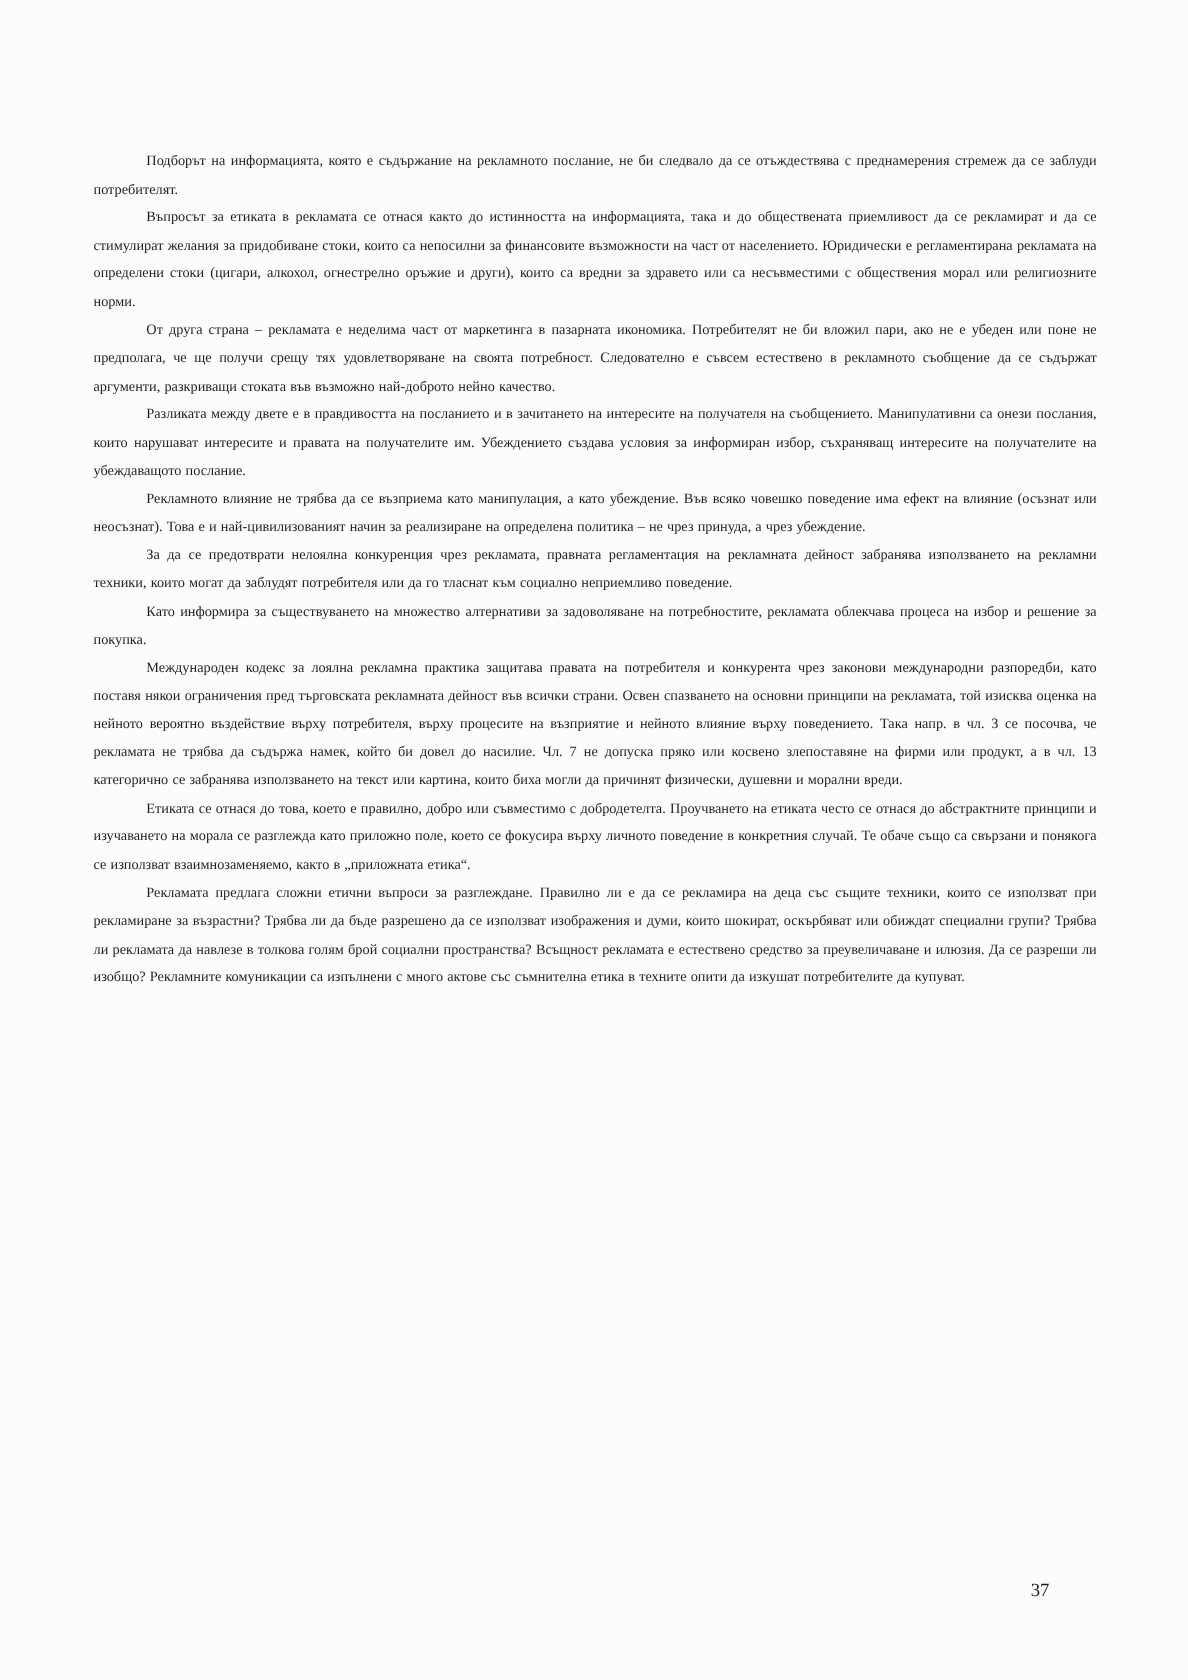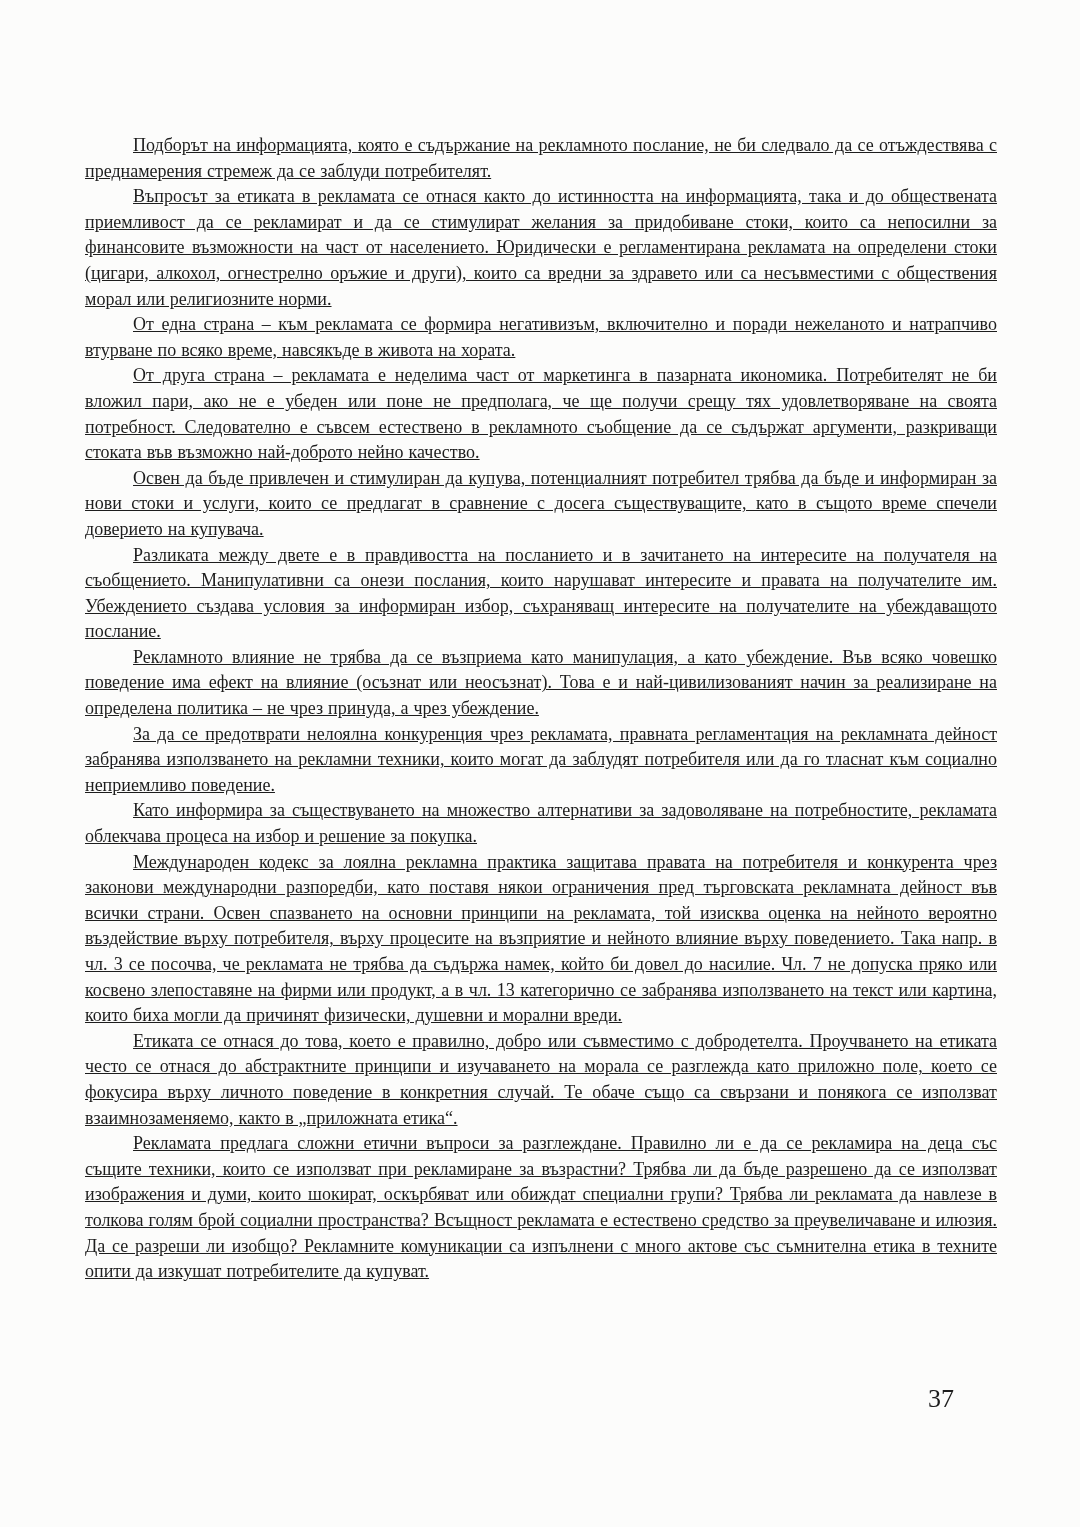--- a/index.html
+++ b/index.html
@@ -12,51 +12,48 @@
     height: 1527px;
     background: var(--paper, #fcfcfb);
     overflow: hidden;
   }
   .text-block {
     position: absolute;
     left: 85px;
     top: 133px;
     width: 912px;
     font-family: "Liberation Serif", "DejaVu Serif", serif;
-    font-size: 18px;
+    font-size: 13px;
     line-height: 25.6px;
     color: var(--ink, #1d1d1d);
     text-align: justify;
-    text-decoration: underline;
   }
   .text-block p {
     margin: 0;
     padding: 0;
     text-indent: 48px;
     word-spacing: 0.5px;
   }
   .page-number {
     position: absolute;
-    top: 1384px;
+    top: 1436px;
     right: 126px;
     font-family: "Liberation Serif", "DejaVu Serif", serif;
-    font-size: 26px;
+    font-size: 17px;
     color: var(--ink, #1d1d1d);
   }
 </style>
 </head>
 <body>
 
 <div class="page">
   <div class="text-block">
       <p>Подборът на информацията, която е съдържание на рекламното послание, не би следвало да се отъждествява с преднамерения стремеж да се заблуди потребителят.</p>
       <p>Въпросът за етиката в рекламата се отнася както до истинността на информацията, така и до обществената приемливост да се рекламират и да се стимулират желания за придобиване стоки, които са непосилни за финансовите възможности на част от населението. Юридически е регламентирана рекламата на определени стоки (цигари, алкохол, огнестрелно оръжие и други), които са вредни за здравето или са несъвместими с обществения морал или религиозните норми.</p>
-      <p>От една страна – към рекламата се формира негативизъм, включително и поради нежеланото и натрапчиво втурване по всяко време, навсякъде в живота на хората.</p>
       <p>От друга страна – рекламата е неделима част от маркетинга в пазарната икономика. Потребителят не би вложил пари, ако не е убеден или поне не предполага, че ще получи срещу тях удовлетворяване на своята потребност. Следователно е съвсем естествено в рекламното съобщение да се съдържат аргументи, разкриващи стоката във възможно най-доброто нейно качество.</p>
-      <p>Освен да бъде привлечен и стимулиран да купува, потенциалният потребител трябва да бъде и информиран за нови стоки и услуги, които се предлагат в сравнение с досега съществуващите, като в същото време спечели доверието на купувача.</p>
       <p>Разликата между двете е в правдивостта на посланието и в зачитането на интересите на получателя на съобщението. Манипулативни са онези послания, които нарушават интересите и правата на получателите им. Убеждението създава условия за информиран избор, съхраняващ интересите на получателите на убеждаващото послание.</p>
       <p>Рекламното влияние не трябва да се възприема като манипулация, а като убеждение. Във всяко човешко поведение има ефект на влияние (осъзнат или неосъзнат). Това е и най-цивилизованият начин за реализиране на определена политика – не чрез принуда, а чрез убеждение.</p>
       <p>За да се предотврати нелоялна конкуренция чрез рекламата, правната регламентация на рекламната дейност забранява използването на рекламни техники, които могат да заблудят потребителя или да го тласнат към социално неприемливо поведение.</p>
       <p>Като информира за съществуването на множество алтернативи за задоволяване на потребностите, рекламата облекчава процеса на избор и решение за покупка.</p>
       <p>Международен кодекс за лоялна рекламна практика защитава правата на потребителя и конкурента чрез законови международни разпоредби, като поставя някои ограничения пред търговската рекламната дейност във всички страни. Освен спазването на основни принципи на рекламата, той изисква оценка на нейното вероятно въздействие върху потребителя, върху процесите на възприятие и нейното влияние върху поведението. Така напр. в чл. 3 се посочва, че рекламата не трябва да съдържа намек, който би довел до насилие. Чл. 7 не допуска пряко или косвено злепоставяне на фирми или продукт, а в чл. 13 категорично се забранява използването на текст или картина, които биха могли да причинят физически, душевни и морални вреди.</p>
       <p>Етиката се отнася до това, което е правилно, добро или съвместимо с добродетелта. Проучването на етиката често се отнася до абстрактните принципи и изучаването на морала се разглежда като приложно поле, което се фокусира върху личното поведение в конкретния случай. Те обаче също са свързани и понякога се използват взаимнозаменяемо, както в „приложната етика“.</p>
       <p>Рекламата предлага сложни етични въпроси за разглеждане. Правилно ли е да се рекламира на деца със същите техники, които се използват при рекламиране за възрастни? Трябва ли да бъде разрешено да се използват изображения и думи, които шокират, оскърбяват или обиждат специални групи? Трябва ли рекламата да навлезе в толкова голям брой социални пространства? Всъщност рекламата е естествено средство за преувеличаване и илюзия. Да се разреши ли изобщо? Рекламните комуникации са изпълнени с много актове със съмнителна етика в техните опити да изкушат потребителите да купуват.</p>
     </div>
   <div class="page-number">37</div>
 </div>

